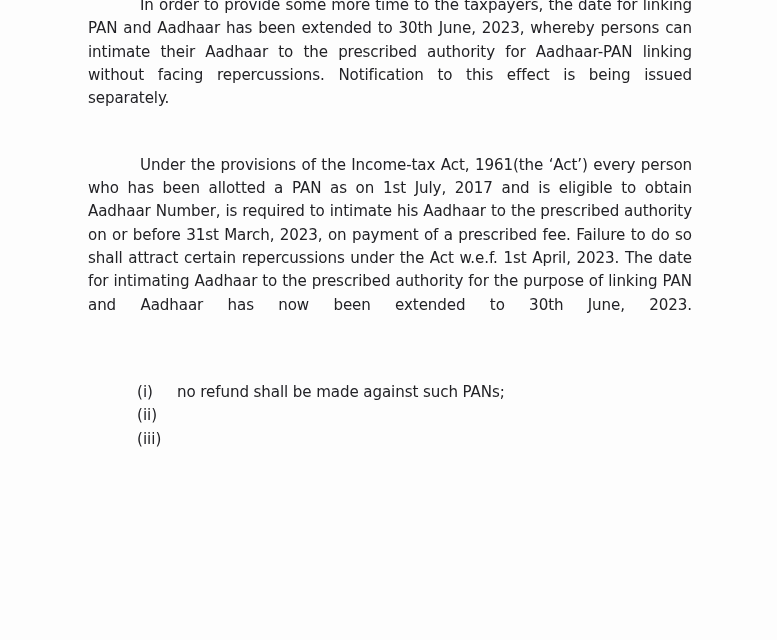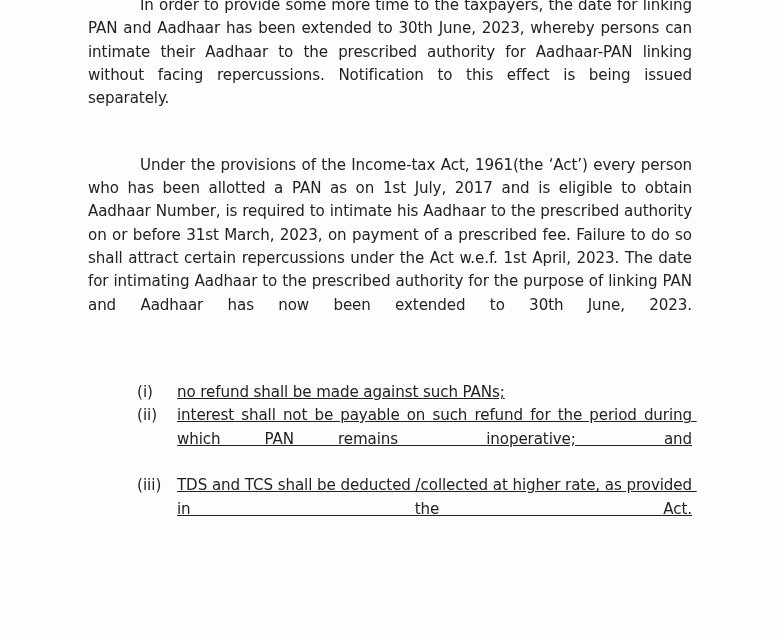--- a/index.html
+++ b/index.html
@@ -79,21 +79,20 @@
     text-align: left;
     white-space: nowrap;
   }
   .clause-text {
     flex: 1 1 auto;
     text-align: justify;
     text-justify: inter-word;
     text-indent: 0;
     white-space: pre-wrap;
     letter-spacing: -0.1px;
-    text-decoration: underline;
   }
   
   .clause-text::after {
     content: "";
     display: inline-block;
     width: 100%;
   }
   .para::after {
     content: "";
     display: inline-block;
@@ -120,24 +119,22 @@
 
     <div class="para-gap-lg"></div>
 
     <ul id="clause-list">
       <li class="clause-item">
         <span class="clause-marker">(i)</span>
         <span class="clause-text no-stretch">no refund shall be made against such PANs;</span>
       </li>
       <li class="clause-item">
         <span class="clause-marker">(ii)</span>
-        <span class="clause-text">interest shall not be payable on such refund for the period during which PAN remains  inoperative;  and</span>
       </li>
       <li class="clause-item">
         <span class="clause-marker">(iii)</span>
-        <span class="clause-text">TDS and TCS shall be deducted /collected at higher rate, as provided in the Act.</span>
       </li>
     </ul>
 
     <div class="para-gap-sm"></div>
 
   </div>
 </div>
 
 </body></html>

